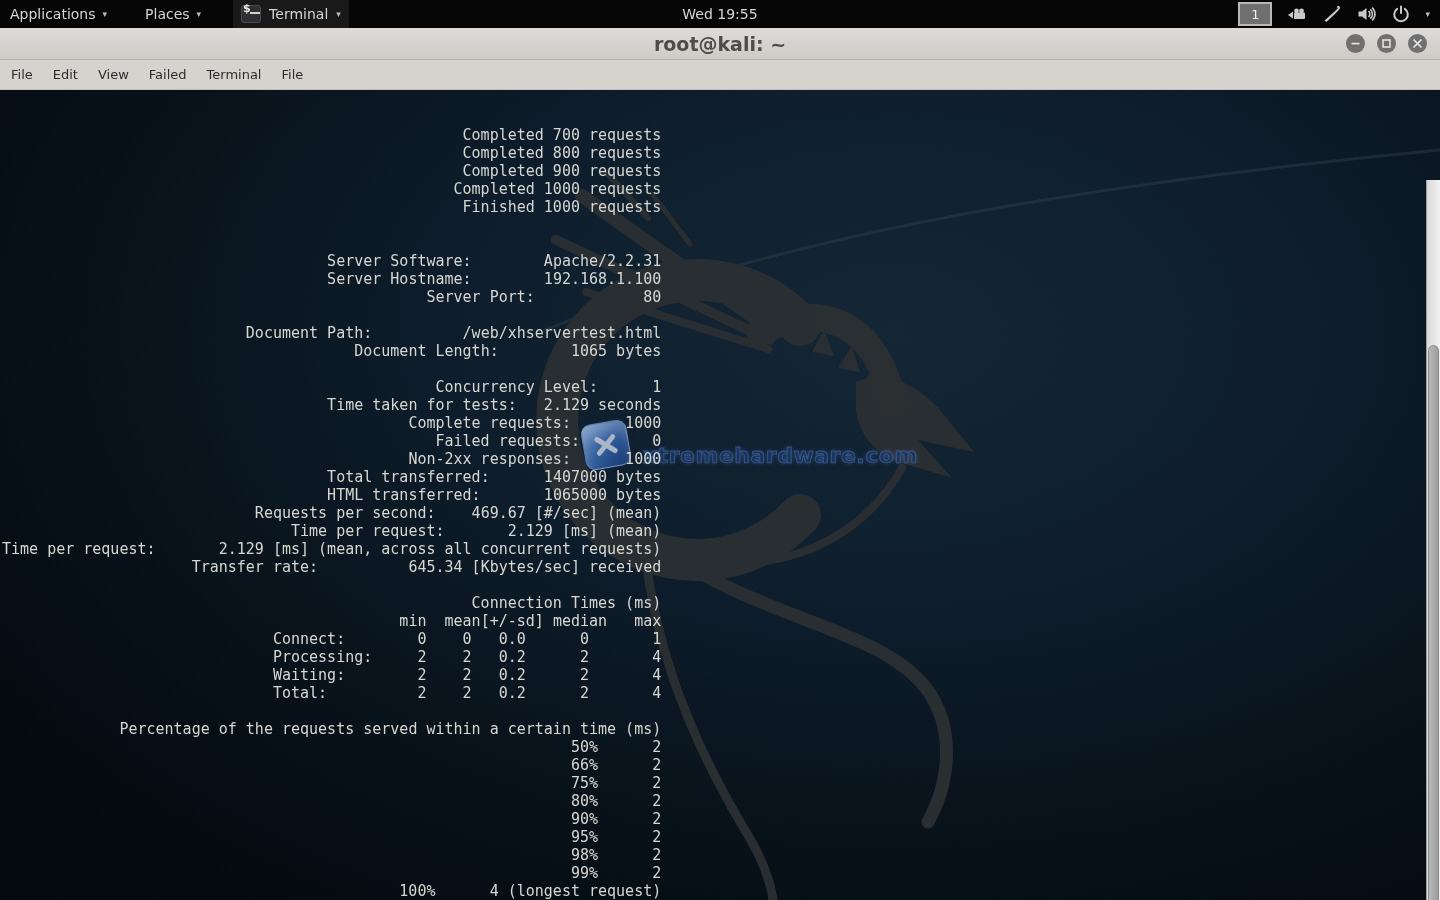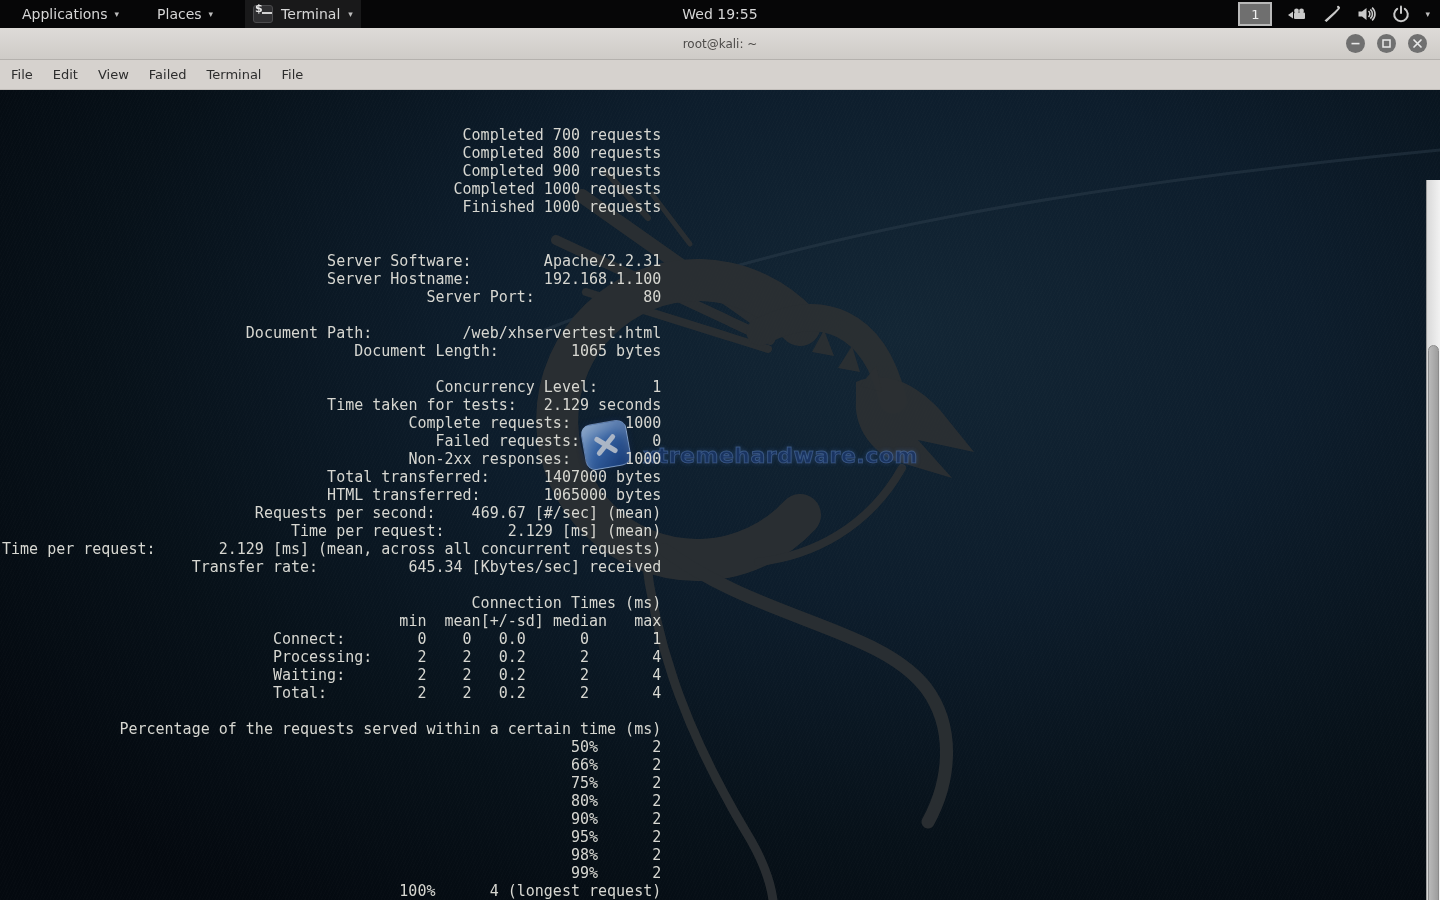--- a/index.html
+++ b/index.html
@@ -9,21 +9,21 @@
     font-family:"DejaVu Sans","Liberation Sans",sans-serif;
     -webkit-font-smoothing:antialiased;
   }
 
   
   .top-bar {
     position:absolute; top:0; left:0; width:1440px; height:28px;
     background:#060607; color:#d6d6d6; font-size:14px;
     display:flex; align-items:center; z-index:50;
   }
-  .tb-left { display:flex; align-items:center; margin-left:16px; gap:26px; }
+  .tb-left { display:flex; align-items:center; margin-left:4px; gap:26px; }
   .tb-menu { display:flex; align-items:center; gap:7px; padding:2px 6px; cursor:default; }
   .tb-caret { font-size:9px; color:#bdbdbd; line-height:1; }
   .tb-app { display:flex; align-items:center; gap:8px; background:#19191a; height:28px; padding:0 8px; }
   .term-mini-icon {
     position:relative; width:20px; height:18px; background:#2f2f31;
     border:1px solid #4b4b4d; border-radius:3px;
   }
   .term-mini-icon .dollar { position:absolute; top:-4px; left:1px; color:#e8e8e8; font-size:11px; font-weight:bold; }
   .term-mini-icon .dash { position:absolute; top:6px; left:8px; width:10px; height:2px; background:#d2d2d2; }
   .tb-clock { position:absolute; left:50%; transform:translateX(-50%); font-weight:500; }
@@ -37,21 +37,21 @@
 
   
   .titlebar {
     position:absolute; top:28px; left:0; width:1440px; height:32px;
     background:linear-gradient(#dedbd8,#cecbc7);
     border-bottom:1px solid #b4b1ad; z-index:40;
   }
   .titlebar .title {
     position:absolute; left:0; right:0; top:0; height:32px;
     display:flex; align-items:center; justify-content:center;
-    color:#4e4c4a; font-size:12px; font-weight:normal;
+    color:#4e4c4a; font-size:19px; font-weight:bold;
   }
   .win-btns { position:absolute; right:13px; top:6px; display:flex; gap:12px; }
   .win-btn {
     width:19px; height:19px; border-radius:50%; background:#707070;
     display:flex; align-items:center; justify-content:center;
   }
   .win-btn svg { display:block; }
 
   .menubar {
     position:absolute; top:60px; left:0; width:1440px; height:30px;

